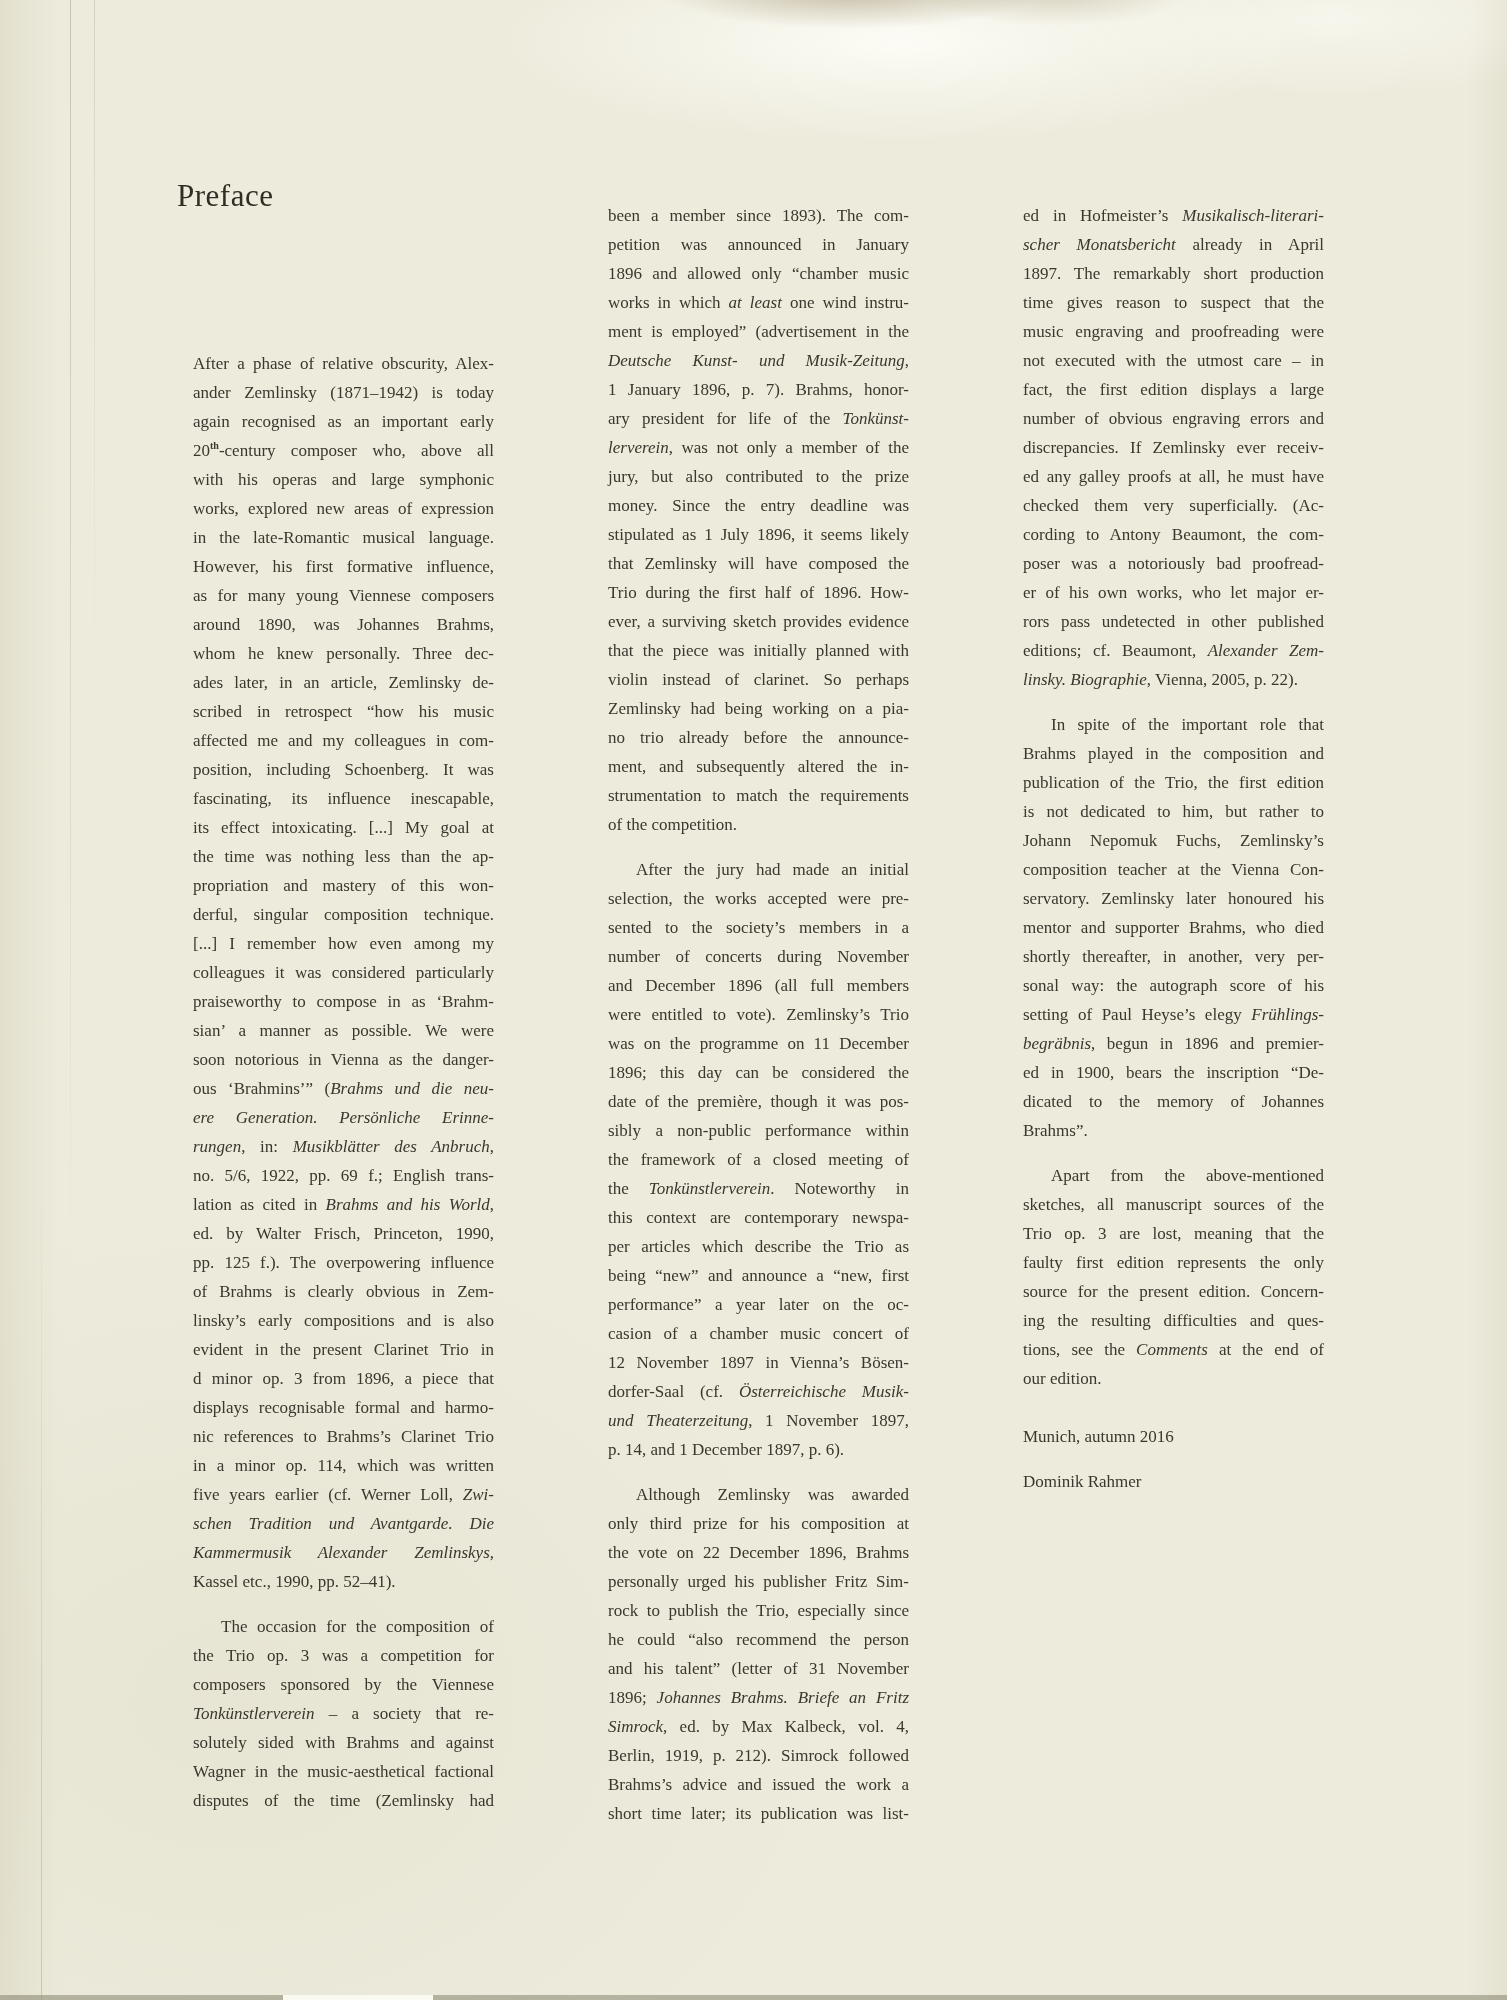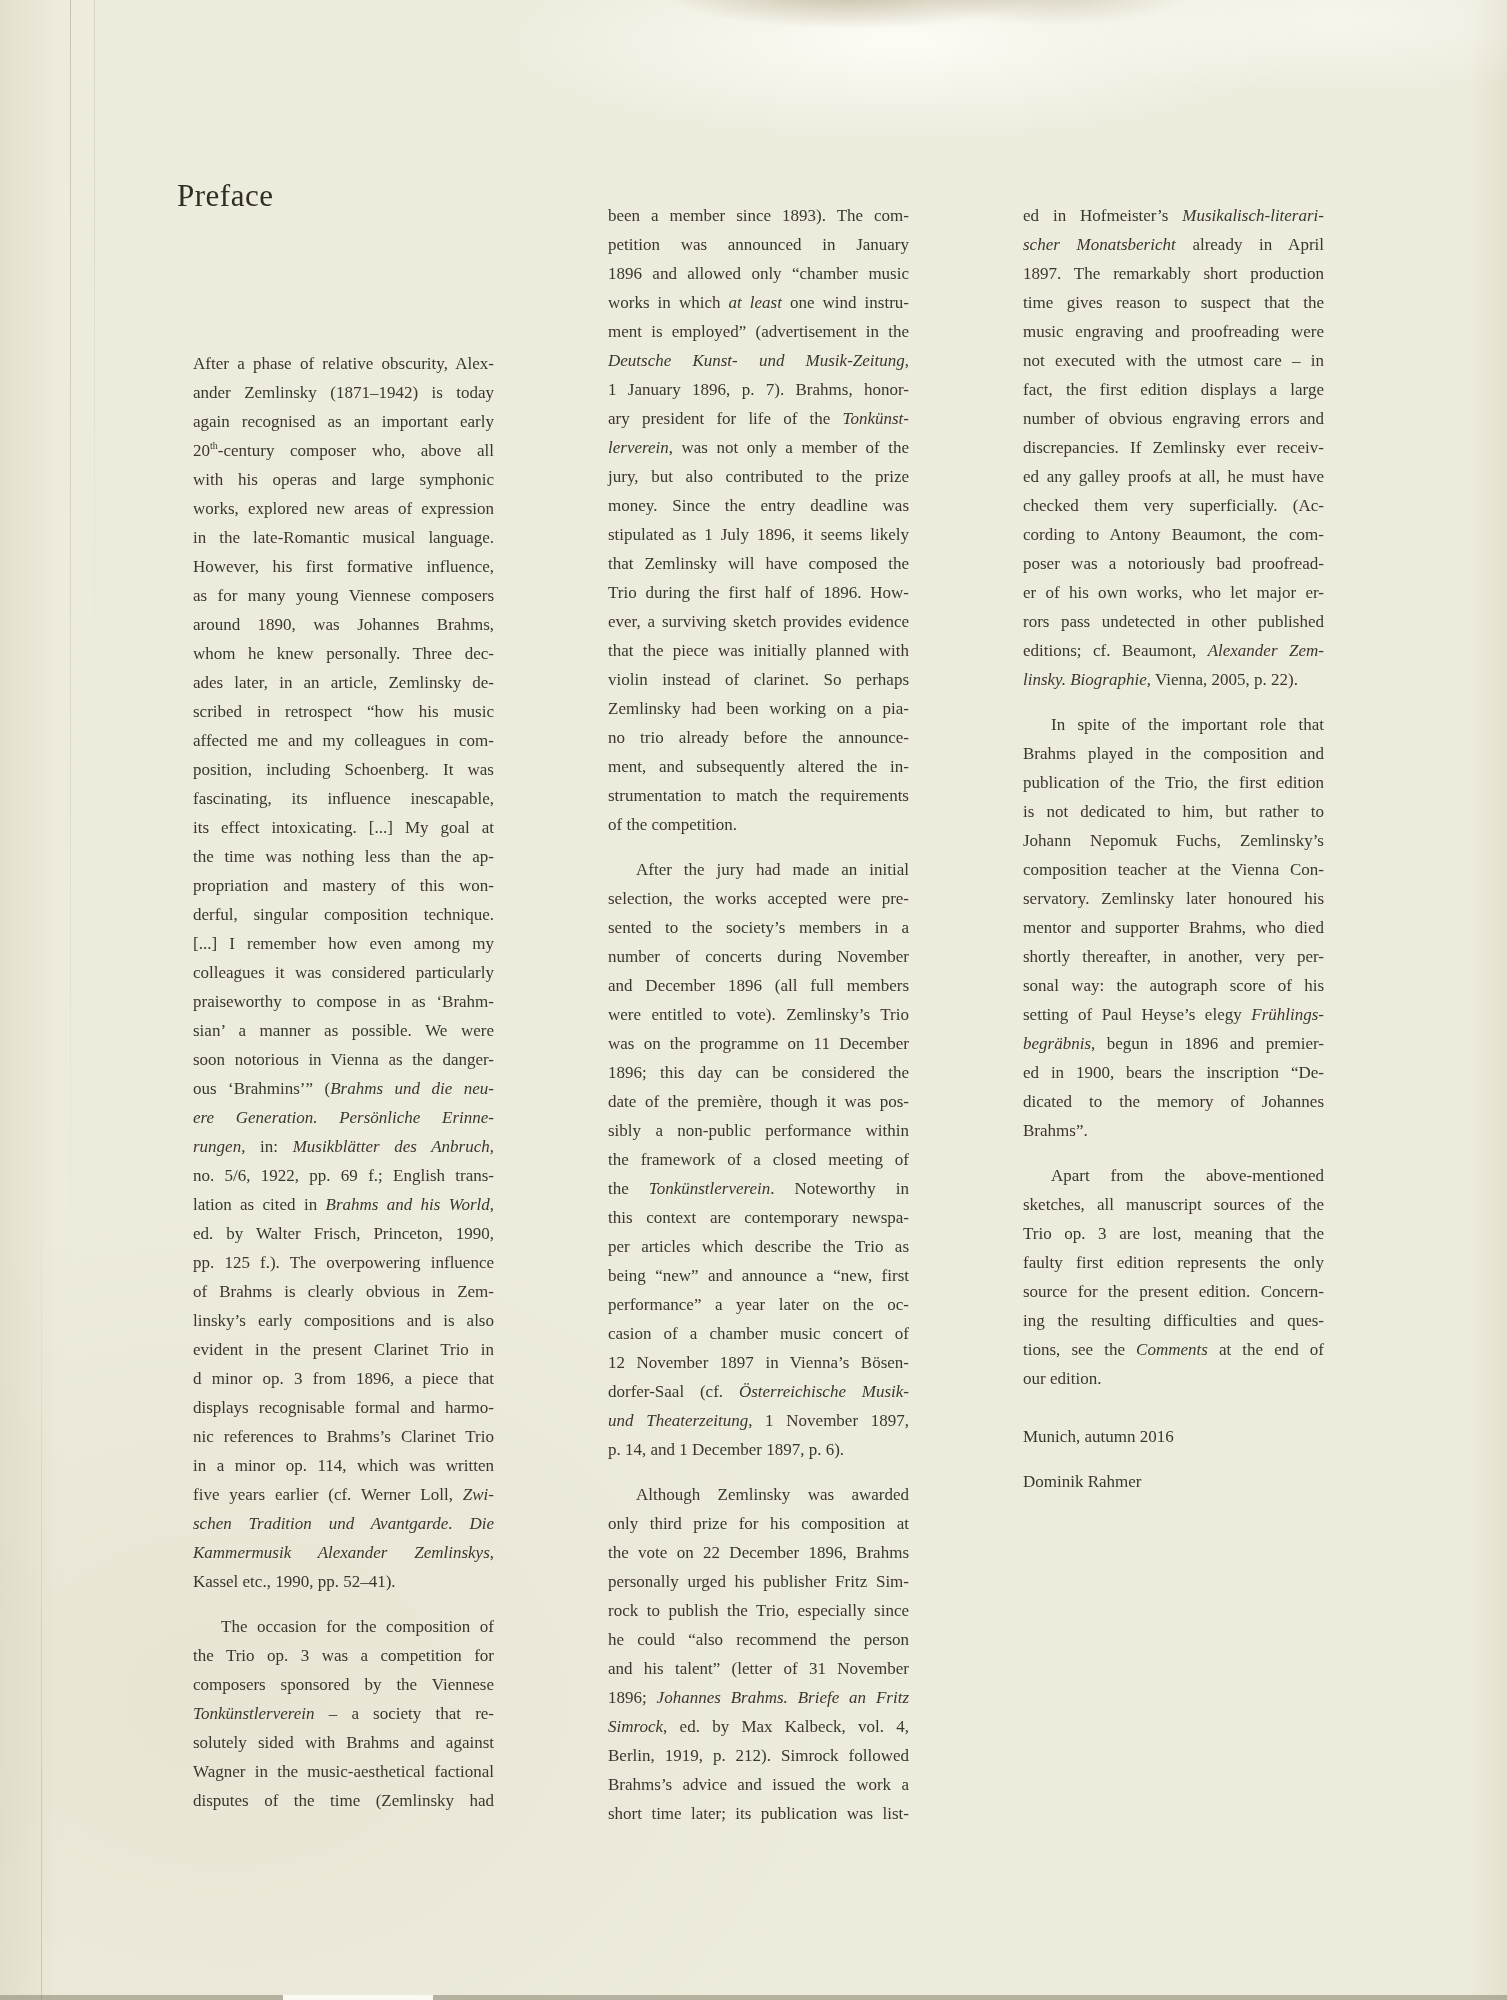--- a/index.html
+++ b/index.html
@@ -38,21 +38,21 @@
   .col-3{left:1007px;top:185px;}
   .para{margin:16px;}
   .line{
     height:29px;
     white-space:nowrap;
     text-align:justify;
     text-align-last:justify;
   }
   .line.last{text-align-last:left;}
   .line.indent{text-indent:28px;}
-  .line sup{font-size:10px;line-height:0;}
+  .line sup{font-size:10px;line-height:0;font-weight:bold;}
   .line i{font-style:italic;}
 </style>
 </head>
 <body>
 
 <div class="page">
   <div class="crease crease-1"></div>
   <div class="crease crease-2"></div>
   <div class="crease crease-3"></div>
 
@@ -126,21 +126,21 @@
         <div class="line">ary president for life of the <i>Tonkünst-</i></div>
         <div class="line"><i>lerverein</i>, was not only a member of the</div>
         <div class="line">jury, but also contributed to the prize</div>
         <div class="line">money. Since the entry deadline was</div>
         <div class="line">stipulated as 1 July 1896, it seems likely</div>
         <div class="line">that Zemlinsky will have composed the</div>
         <div class="line">Trio during the first half of 1896. How-</div>
         <div class="line">ever, a surviving sketch provides evidence</div>
         <div class="line">that the piece was initially planned with</div>
         <div class="line">violin instead of clarinet. So perhaps</div>
-        <div class="line">Zemlinsky had been working on a pia-</div>
+        <div class="line">Zemlinsky had being working on a pia-</div>
         <div class="line">no trio already before the announce-</div>
         <div class="line">ment, and subsequently altered the in-</div>
         <div class="line">strumentation to match the requirements</div>
         <div class="line last">of the competition.</div>
       </div>
       <div class="para">
         <div class="line indent">After the jury had made an initial</div>
         <div class="line">selection, the works accepted were pre-</div>
         <div class="line">sented to the society’s members in a</div>
         <div class="line">number of concerts during November</div>

